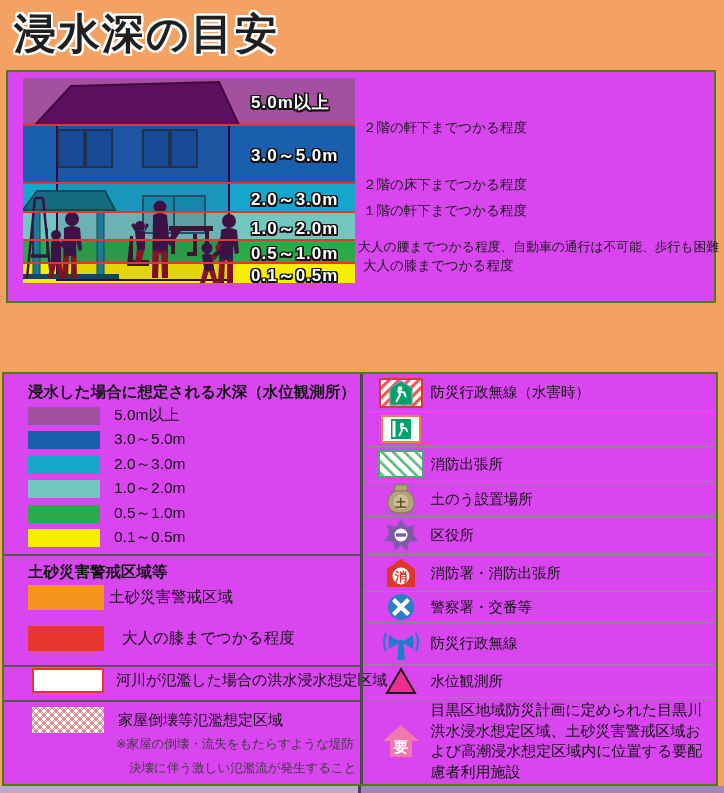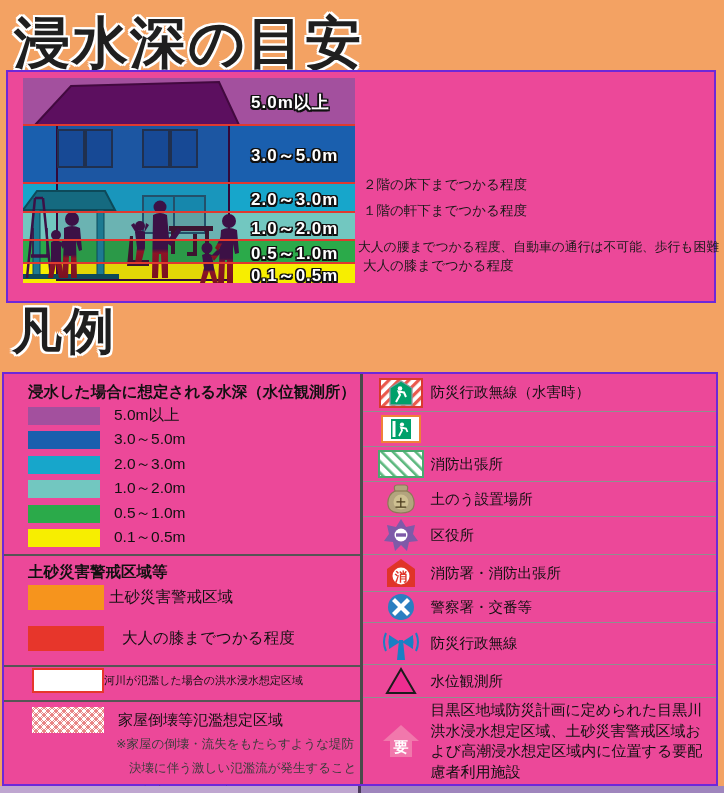--- a/index.html
+++ b/index.html
@@ -4,24 +4,24 @@
 <style>
   * { margin:0; padding:0; box-sizing:border-box; }
   body { font-family:"Liberation Sans","DejaVu Sans",sans-serif; }
   .screen { position:relative; width:724px; height:793px; background:#f3a263; overflow:hidden; }
 
   .big-title {
     position:absolute; font-weight:bold; color:#1f1f1f; letter-spacing:2px;
     text-shadow:2px 0 0 #fff,-2px 0 0 #fff,0 2px 0 #fff,0 -2px 0 #fff,
                 2px 2px 0 #fff,-2px -2px 0 #fff,2px -2px 0 #fff,-2px 2px 0 #fff;
   }
-  .title-depth { left:14px; top:6px; font-size:56px; }
+  .title-depth { left:14px; top:6px; font-size:42px; }
   .title-legend { left:12px; top:298px; font-size:50px; }
 
-  .panel { position:absolute; background:#ec4899; border:2px solid #6d28d9; }
+  .panel { position:absolute; background:#d946ef; border:2px solid #4d7c0f; }
   .depth-panel { left:6px; top:70px; width:710px; height:233px; }
   .legend-panel { left:2px; top:372px; width:716px; height:414px; }
 
   
   .diagram { position:absolute; left:15px; top:6px; width:332px; height:205px; }
   .band { width:100%; }
   .band-labels { position:absolute; inset:0; z-index:3; }
   .band-label {
     position:absolute; left:228px; font-size:17px; font-weight:bold; color:#fff; letter-spacing:1px;
     text-shadow:1.5px 0 0 #111,-1.5px 0 0 #111,0 1.5px 0 #111,0 -1.5px 0 #111,
@@ -160,27 +160,27 @@
       <div class="band-labels">
         <div class="band-label" style="top:13px">5.0m以上</div>
         <div class="band-label" style="top:66px">3.0～5.0m</div>
         <div class="band-label" style="top:110px">2.0～3.0m</div>
         <div class="band-label" style="top:139px">1.0～2.0m</div>
         <div class="band-label" style="top:164px">0.5～1.0m</div>
         <div class="band-label" style="top:186px">0.1～0.5m</div>
       </div>
     </div>
 
+    <div class="desc" style="left:355px; top:47px">２階の軒下までつかる程度</div>
     <div class="desc" style="left:355px; top:104px">２階の床下までつかる程度</div>
     <div class="desc" style="left:355px; top:130px">１階の軒下までつかる程度</div>
     <div class="desc" style="left:350px; top:167px; font-size:12.8px">大人の腰までつかる程度、自動車の通行は不可能、歩行も困難</div>
     <div class="desc" style="left:355px; top:185px">大人の膝までつかる程度</div>
   </div>
 
-  <div class="big-title title-legend">凡例</div>
 
   <div class="panel legend-panel">
     <div class="v-divider"></div>
 
     <div class="left-col">
       <div class="sec-header" style="top:8px">浸水した場合に想定される水深（水位観測所）</div>
 
       <div class="swatch-row" style="top:31px">
         <div class="swatch" style="background-color: rgb(163, 80, 158);"></div>
         <span class="swatch-label">5.0m以上</span>
@@ -215,21 +215,21 @@
       </div>
       <div class="swatch-row" style="top:252px">
         <div class="swatch-lg" style="background-color: rgb(231, 54, 43);"></div>
         <span class="swatch-label" style="margin-left:18px">大人の膝までつかる程度</span>
       </div>
 
       <div class="h-divider" style="top:291px"></div>
 
       <div class="swatch-row" style="top:294px; left:28px">
         <div class="flood-swatch"></div>
-        <span class="swatch-label" style="margin-left:0; font-size:11px">河川が氾濫した場合の洪水浸水想定区域</span>
+        <span class="swatch-label" style="margin-left:12px; font-size:15px">河川が氾濫した場合の洪水浸水想定区域</span>
       </div>
 
       <div class="h-divider" style="top:326px"></div>
 
       <div class="swatch-row" style="top:333px; left:28px">
         <div class="hatch-swatch"></div>
         <span class="swatch-label" style="font-size:15px">家屋倒壊等氾濫想定区域</span>
       </div>
       <div class="footnote">※家屋の倒壊・流失をもたらすような堤防決壊に伴う激しい氾濫流が発生することが想定される区域</div>
     </div>

